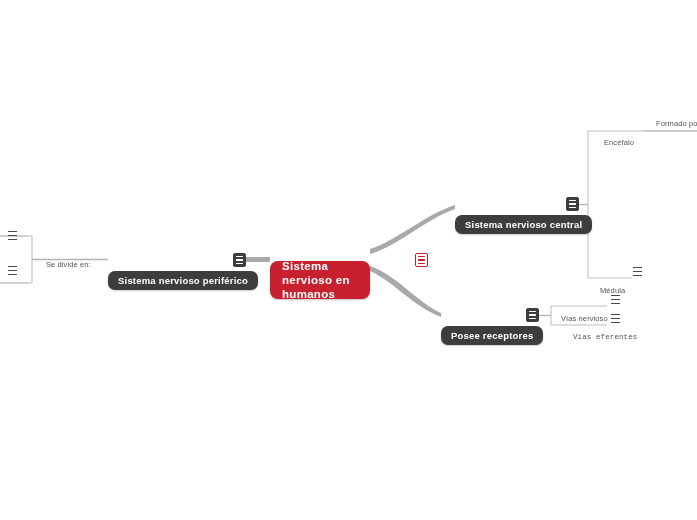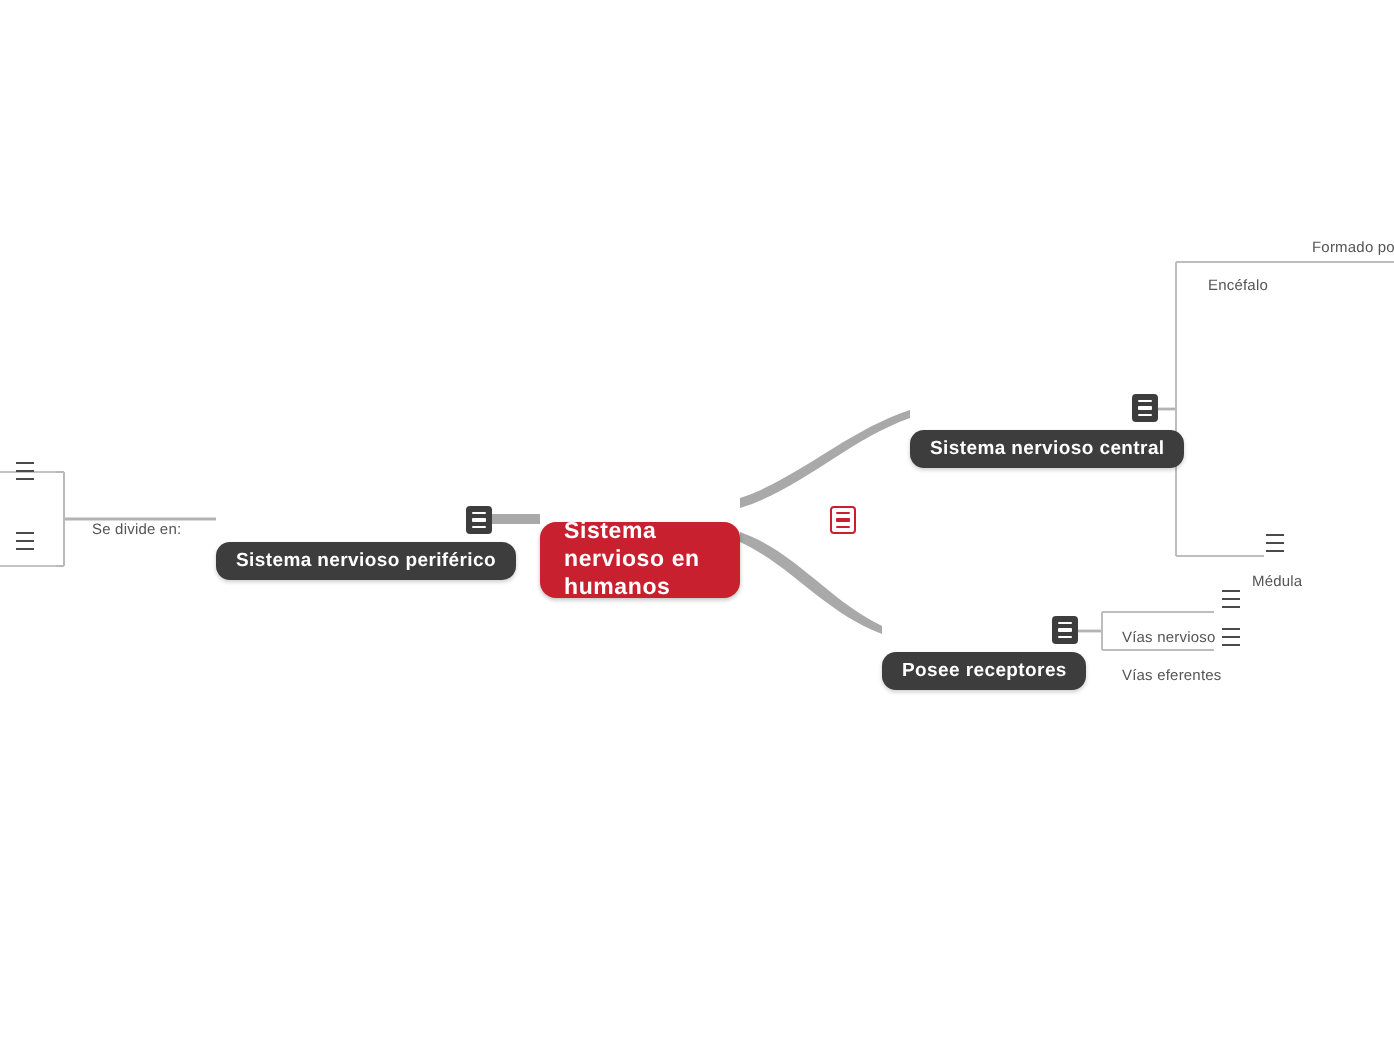--- a/index.html
+++ b/index.html
@@ -173,21 +173,21 @@
     <i></i>
       <i></i>
       <i></i>
   </span>
 
   <div class="node node-plain" style="left:604px; top:118px;">
     <span class="label">Encéfalo</span>
   </div>
   <span class="edge-label" style="left:656px; top:119px;">Formado por:</span>
 
-  <div class="node node-plain" style="left:626px; top:266px;">
+  <div class="node node-plain" style="left:600px; top:266px;">
     <span class="label">Médula</span>
   </div>
   <span class="icon-line" style="left:632px; top:266px;">
     <i></i>
       <i></i>
       <i></i>
   </span>
 
   <div class="node node-dark" style="left:108px; top:251px; height:19px;">
     <span class="label">Sistema nervioso periférico</span>
@@ -227,21 +227,21 @@
 
   <div class="node node-plain" style="left:561px; top:294px;">
     <span class="label">Vías nervioso</span>
   </div>
   <span class="icon-line" style="left:610px; top:294px;">
     <i></i>
       <i></i>
       <i></i>
   </span>
 
-  <div class="node node-plain" style="left:561px; top:313px;">
+  <div class="node node-plain" style="left:573px; top:313px;font-family:Liberation Mono, monospace;">
     <span class="label">Vías eferentes</span>
   </div>
   <span class="icon-line" style="left:610px; top:313px;">
     <i></i>
       <i></i>
       <i></i>
   </span>
 
 </div>
 

